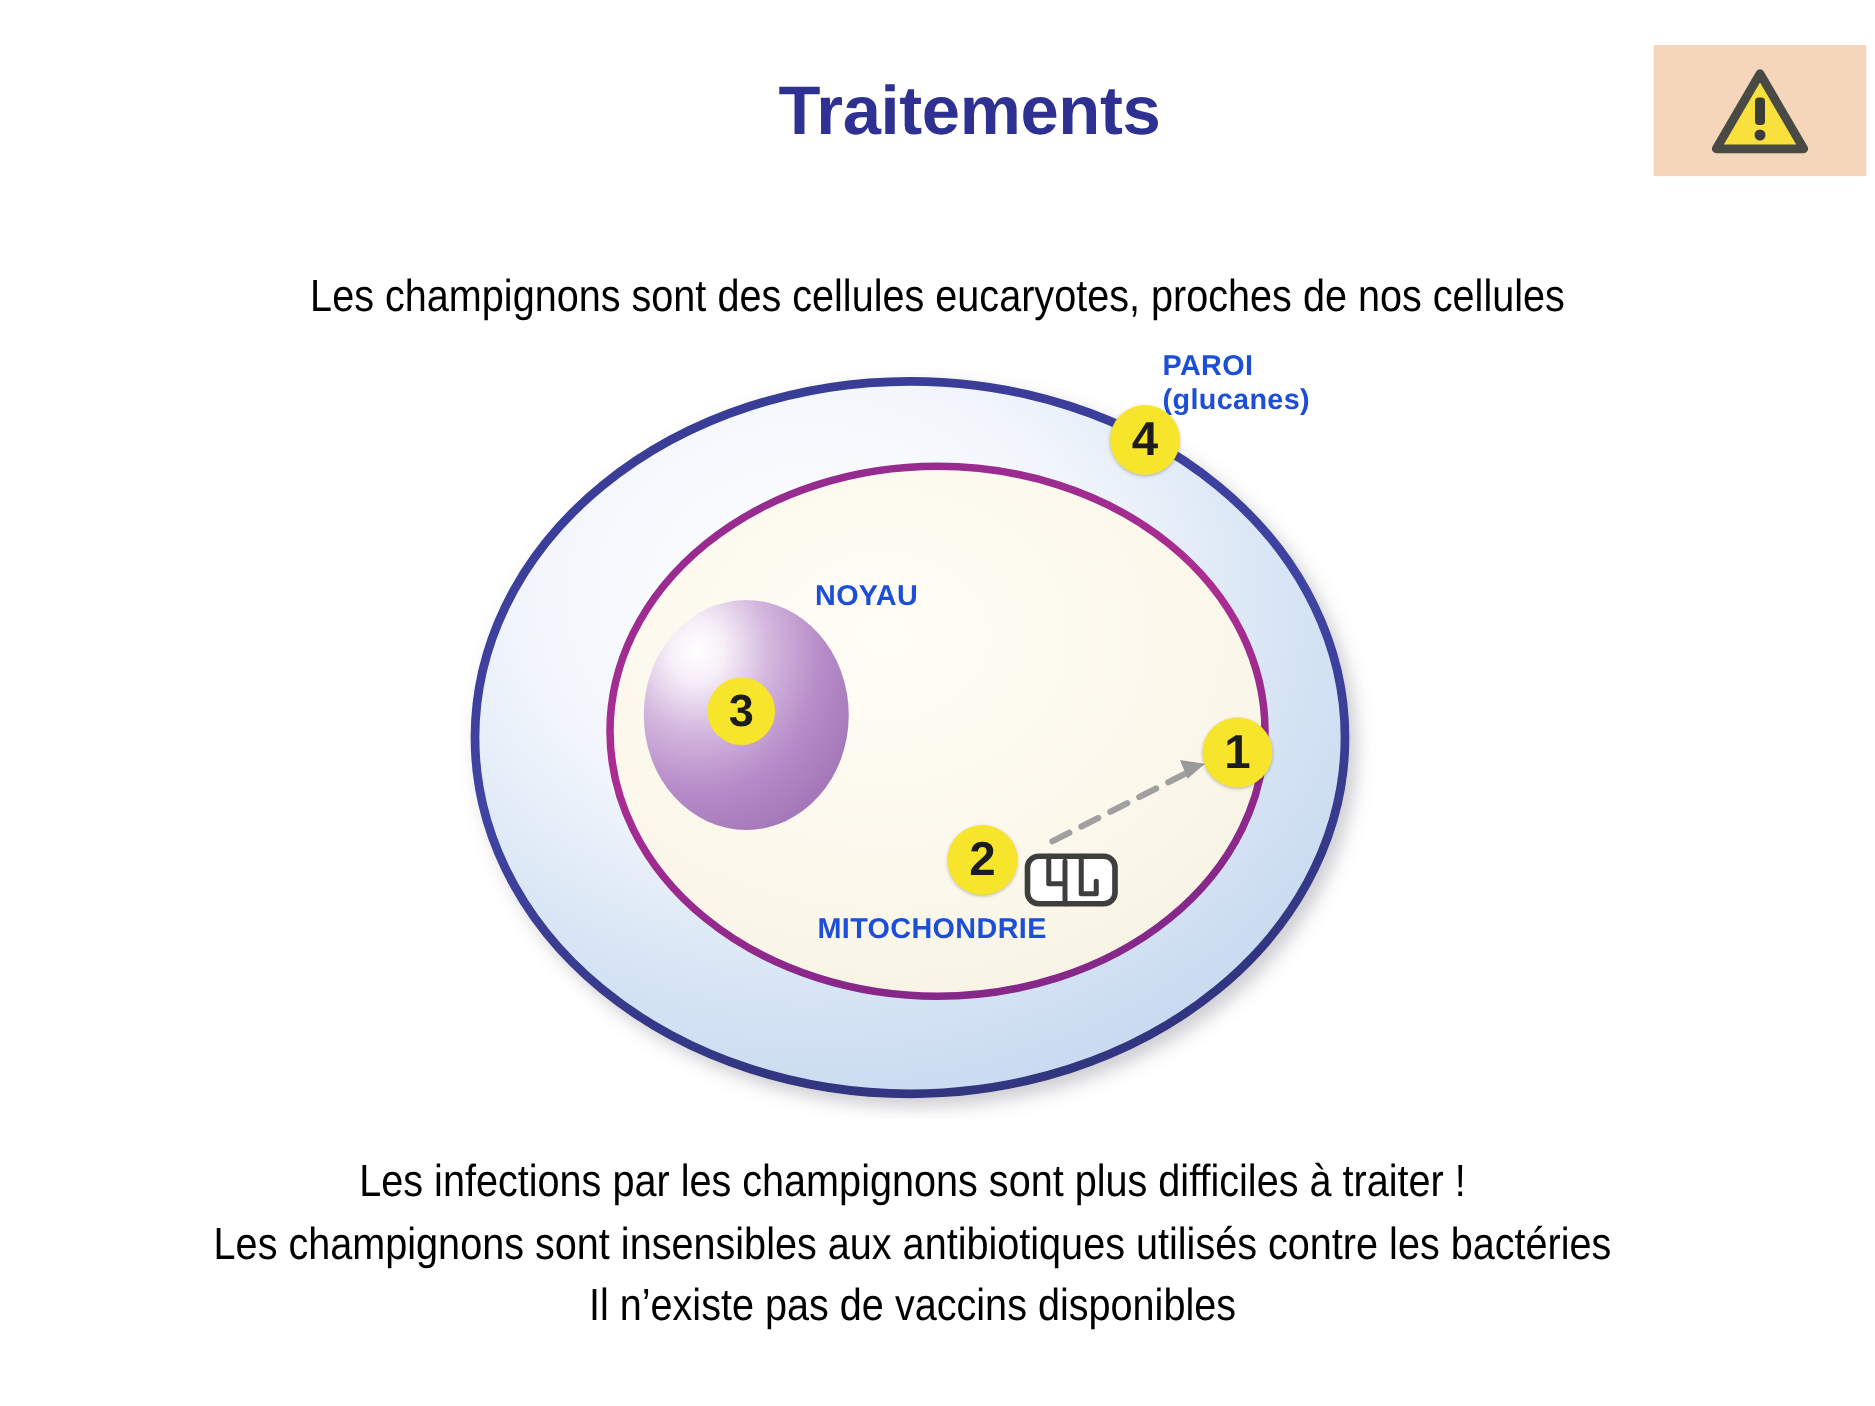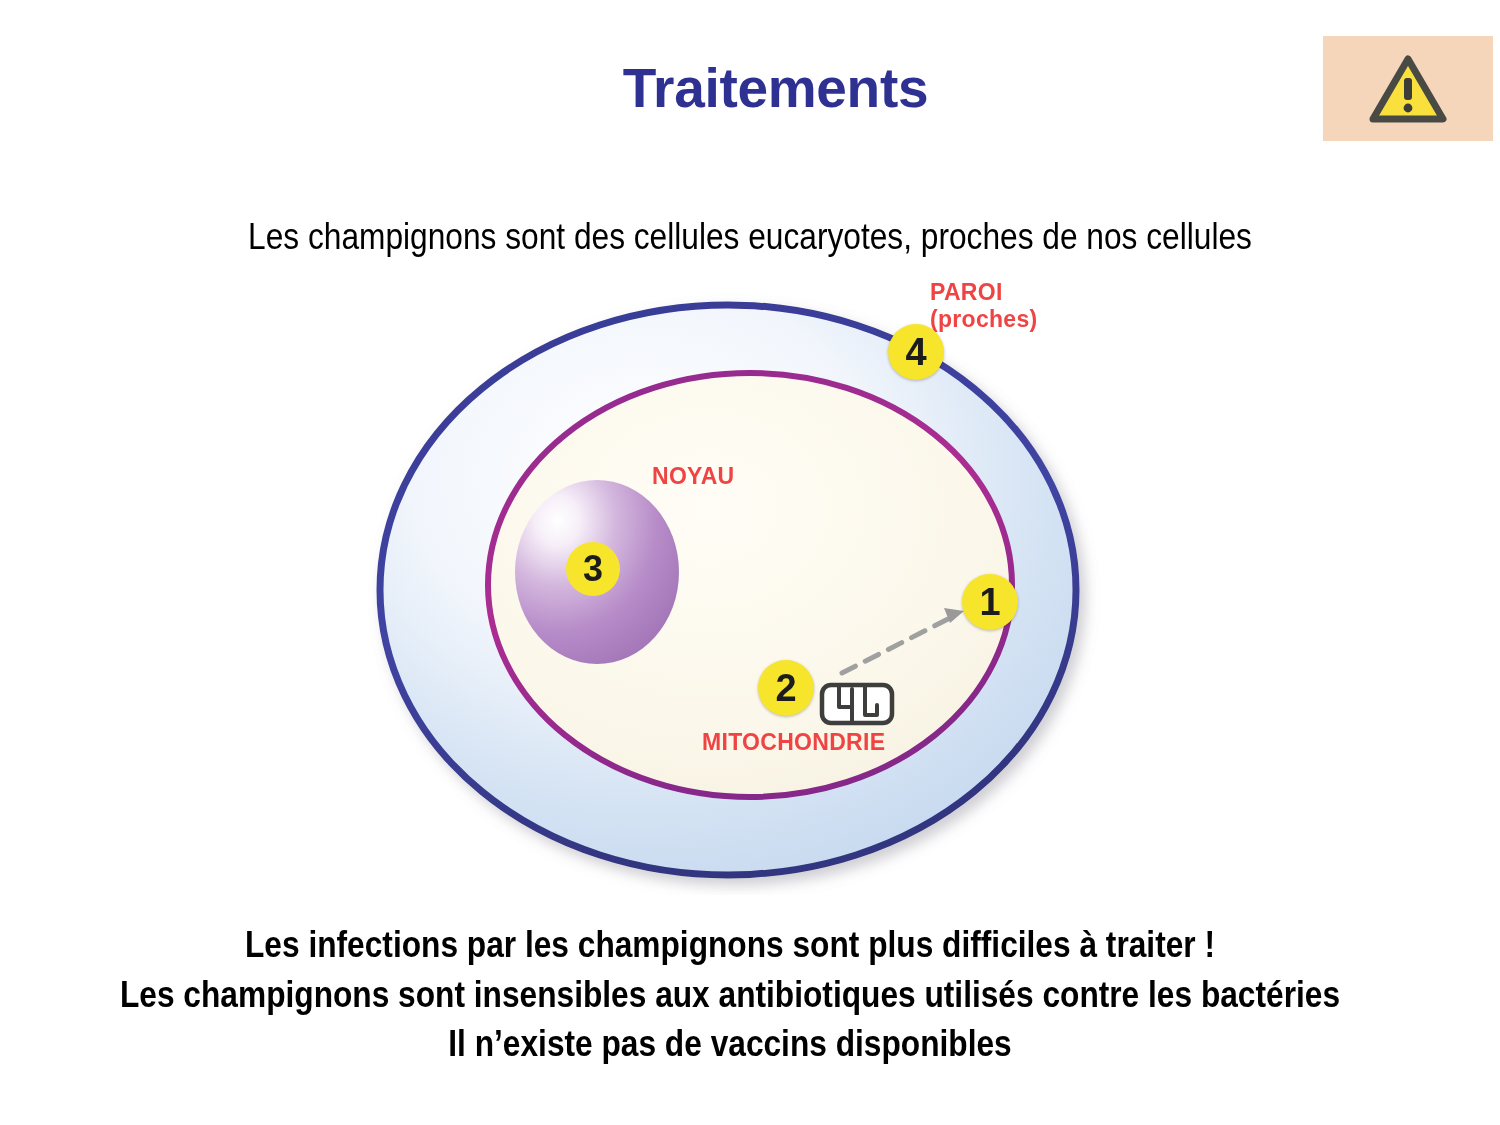--- a/index.html
+++ b/index.html
@@ -64,21 +64,20 @@
     width: 1500px;
     font-size: 36px;
     transform: scaleX(0.88);
   }
   #closing-block {
     left: 0;
     top: 920px;
     width: 1460px;
     font-size: 36px;
     line-height: 1.38;
-    font-weight: bold;
   }
   #closing-block .cl {
     display: block;
     transform: scaleX(0.88);
   }
 
   
   #cell-figure {
     position: absolute;
     left: 360px;
@@ -90,30 +89,30 @@
     display: block;
     width: 760px;
     height: 620px;
   }
 
   
   .diagram-label {
     position: absolute;
     font-family: "Liberation Sans", sans-serif;
     font-weight: bold;
-    color: #ef4444;
+    color: #1d4ed8;
     font-size: 23px;
     line-height: 1.16;
     white-space: nowrap;
     letter-spacing: 0.3px;
   }
   #label-paroi   { left: 930px; top: 279px; }
   #label-noyau   { left: 652px; top: 463px; text-align: right; }
   #label-membrane{ left: 830px; top: 512px; }
-  #label-mito    { left: 654px; top: 729px; margin-left: 48px; }
+  #label-mito    { left: 654px; top: 729px; }
 
   
   .marker {
     position: absolute;
     width: 56px;
     height: 56px;
     border-radius: 50%;
     background: #f7e52c;
     color: #1c1c1c;
     font-family: "Liberation Sans", sans-serif;
@@ -198,21 +197,21 @@
 
       <g>
         <line x1="482" y1="398" x2="592" y2="342" stroke="#a0a0a0" stroke-width="5" stroke-dasharray="15 11" stroke-linecap="round"></line>
         <path d="M604 336 L584 333 L590 348 Z" fill="#9a9a9a"></path>
       </g>
     </svg>
   </div>
 
   <div id="label-paroi" class="diagram-label">
     <div>PAROI</div>
-    <div>(proches)</div>
+    <div>(glucanes)</div>
   </div>
 
   <div id="label-noyau" class="diagram-label">NOYAU</div>
 
 
   <div id="label-mito" class="diagram-label">MITOCHONDRIE</div>
 
   <div id="marker-1" class="marker">1</div>
   <div id="marker-2" class="marker">2</div>
   <div id="marker-3" class="marker">3</div>

